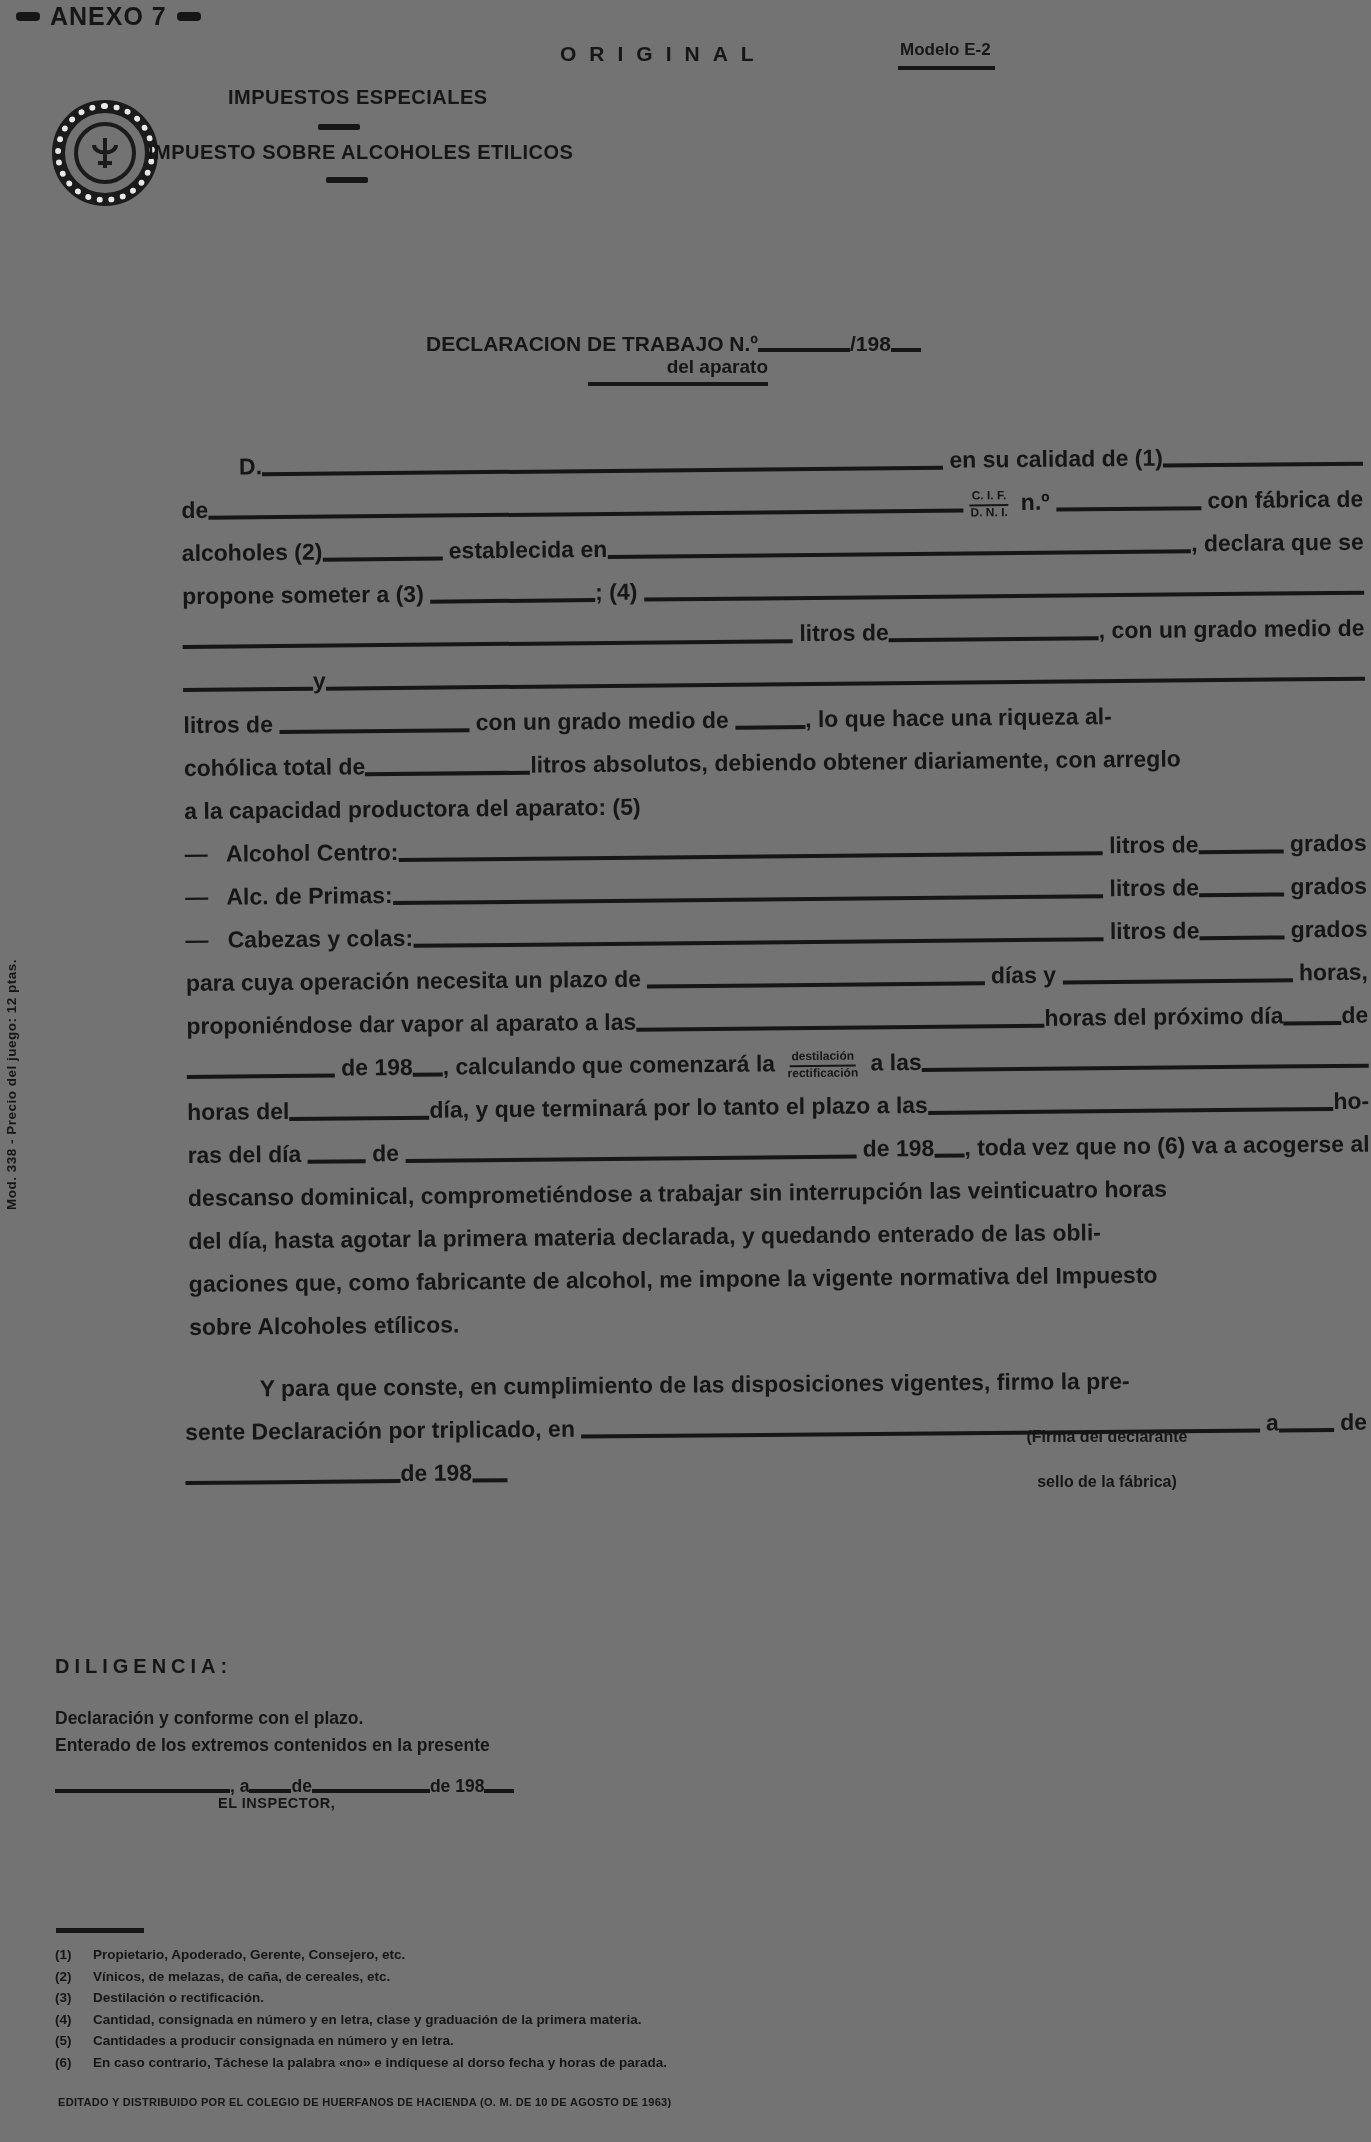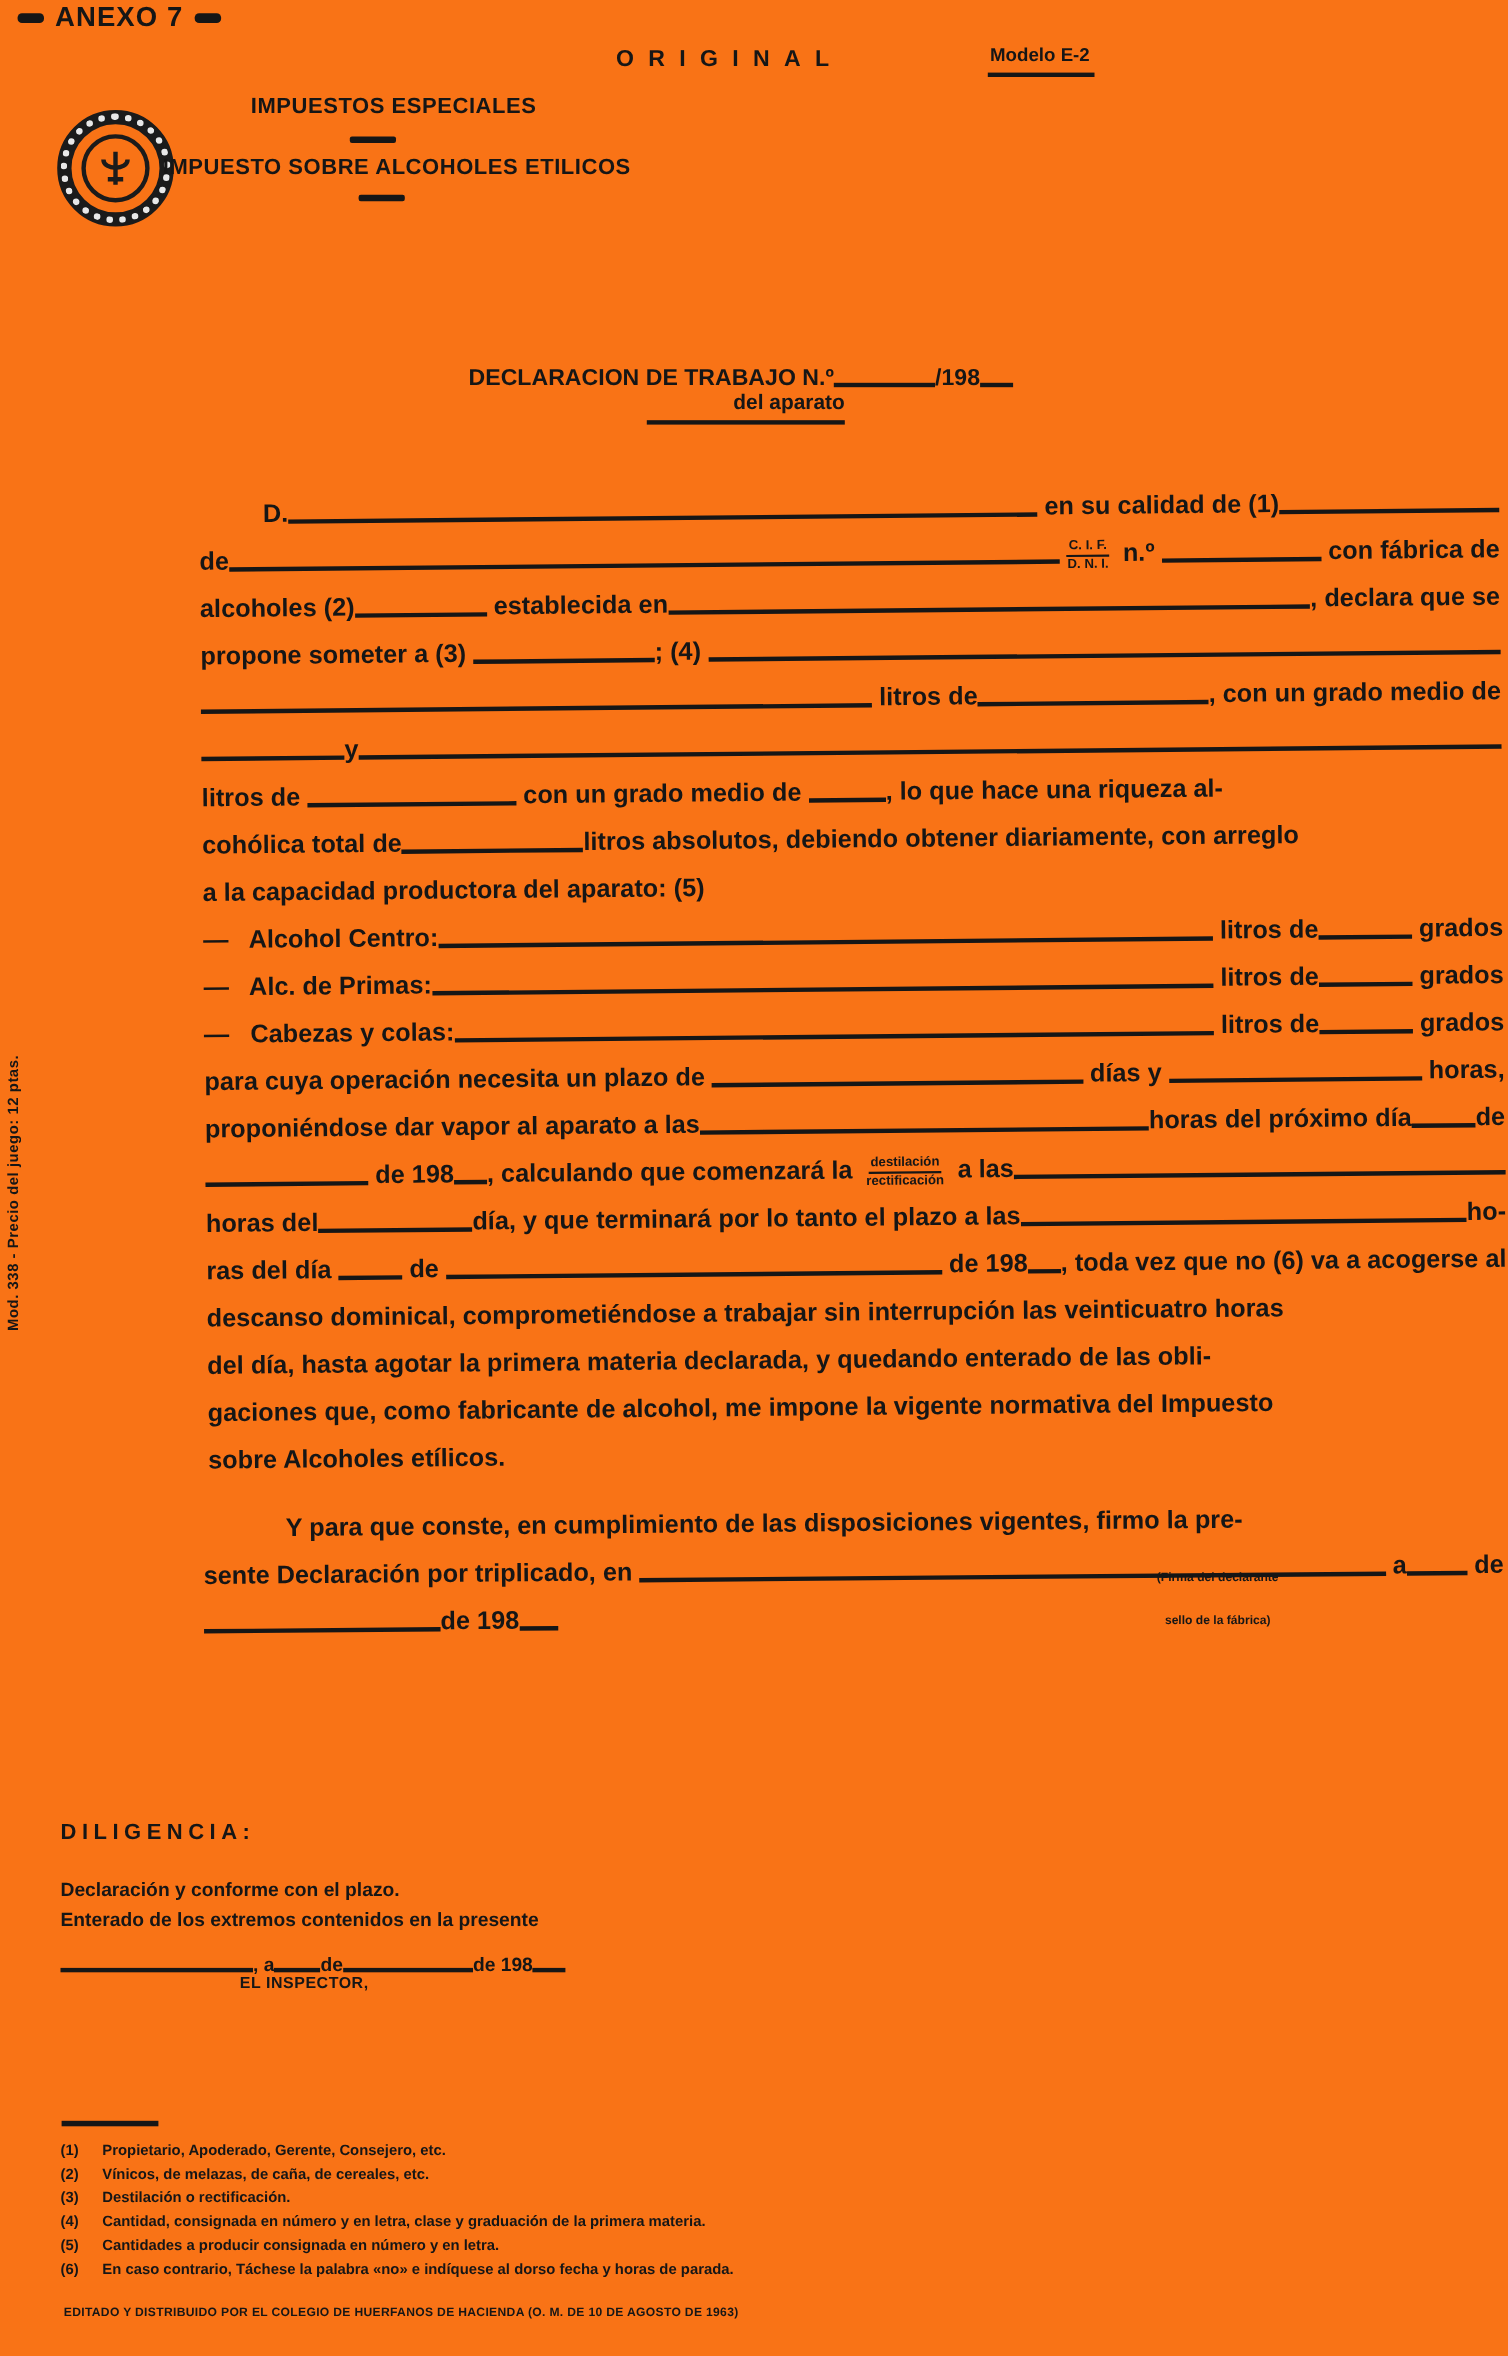--- a/index.html
+++ b/index.html
@@ -1,17 +1,17 @@
 <!DOCTYPE html>
 <html><head>
 <meta charset="utf-8">
 <style>
   html,body{margin:0;padding:0;background:#9a9a9a;}
   .page{
-    position:relative;width:1371px;height:2142px;background:#f97316;
+    position:relative;width:1371px;height:2142px;background:#737373;
     font-family:"Liberation Sans",sans-serif;font-weight:700;color:#161616;
     overflow:hidden;margin:0 auto;
   }
   
   .anexo{position:absolute;left:16px;top:2px;display:flex;align-items:center;gap:10px;font-size:25px;letter-spacing:1px;}
   .hdash{width:24px;height:9px;background:#161616;border-radius:4px;}
   .original{position:absolute;left:560px;top:42px;font-size:21px;letter-spacing:13px;text-align:right;}
   .modelo{position:absolute;left:898px;top:40px;font-size:17px;border-bottom:4px solid #161616;padding:0 4px 6px 2px;text-align:center;}
   .seal{position:absolute;left:52px;top:100px;width:106px;height:106px;border-radius:50%;
         border:13px solid #1b1b1b;box-sizing:border-box;display:flex;align-items:center;justify-content:center;}
@@ -35,21 +35,21 @@
 
   
   .decl-title{position:absolute;left:390px;top:318px;width:470px;}
   .decl-title .fline{font-size:21px;height:38px;margin-left:36px;}
   .decl-sub{position:absolute;left:478px;top:356px;width:290px;}
   .decl-sub .fline{font-size:19px;height:34px;flex-direction:column;}
 
   
   .bodyblock{position:absolute;left:185px;top:438px;width:1182px;transform:rotate(-0.55deg);transform-origin:0 50%;}
   .closing{position:absolute;left:185px;top:1360px;width:1182px;transform:rotate(-0.5deg);transform-origin:0 50%;}
-  .signote{position:absolute;left:952px;top:1428px;width:310px;text-align:center;font-size:11px;}
+  .signote{position:absolute;left:952px;top:1428px;width:310px;text-align:center;font-size:16px;}
   .signote div{margin-bottom:27px;}
 
   
   .dili{position:absolute;left:55px;top:1655px;width:640px;}
   .dili-title{font-size:20px;letter-spacing:5px;margin-bottom:27px;}
   .dili-body{font-size:17.5px;line-height:27px;}
   .dili .fline{font-size:17.5px;height:38px;}
   .dili .seg-blank{border-bottom-width:4px;}
   .inspector{position:absolute;left:218px;top:1795px;font-size:14.5px;letter-spacing:.5px;}
 

